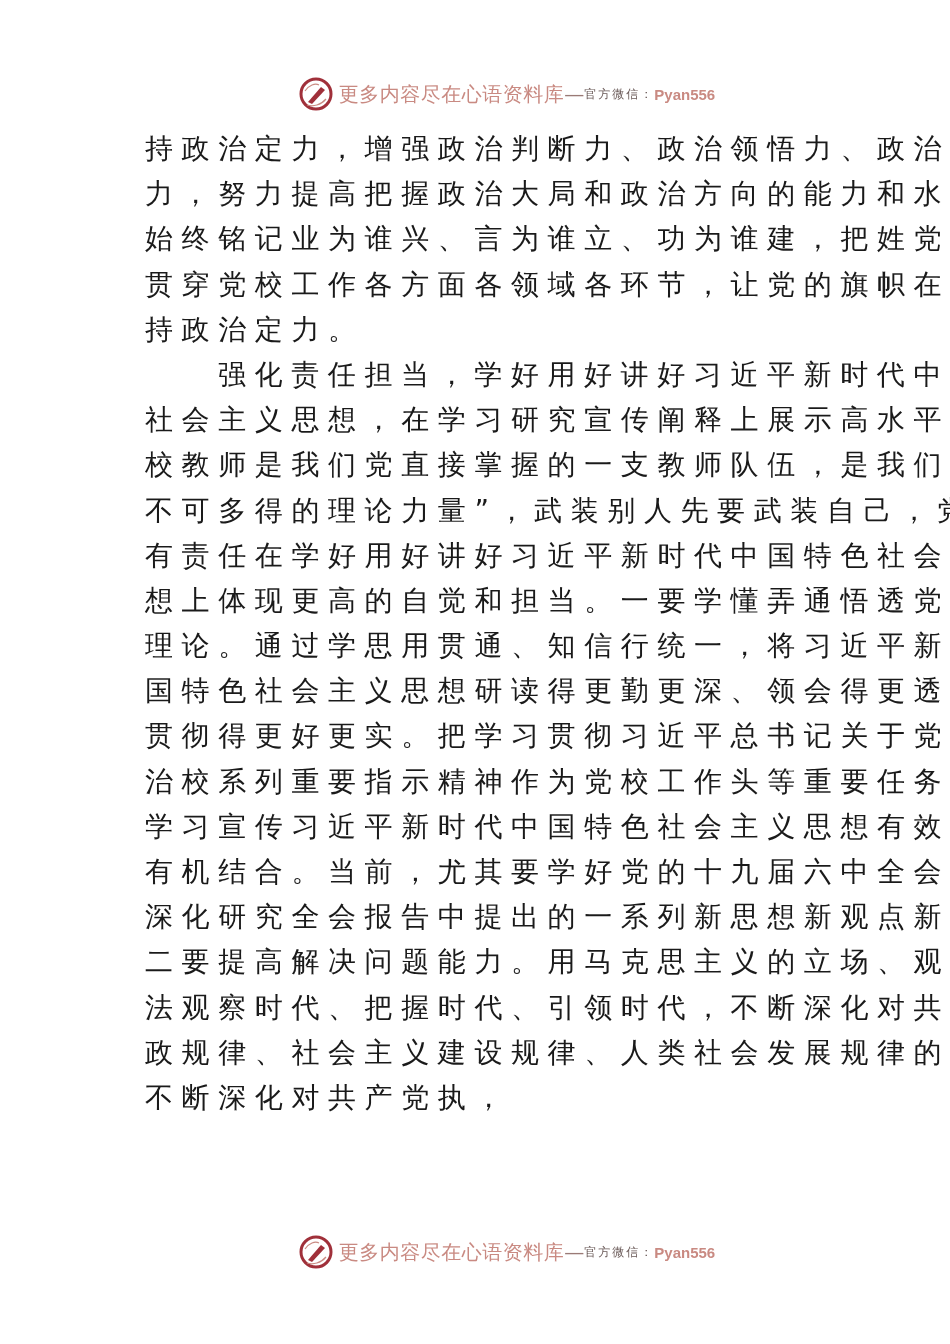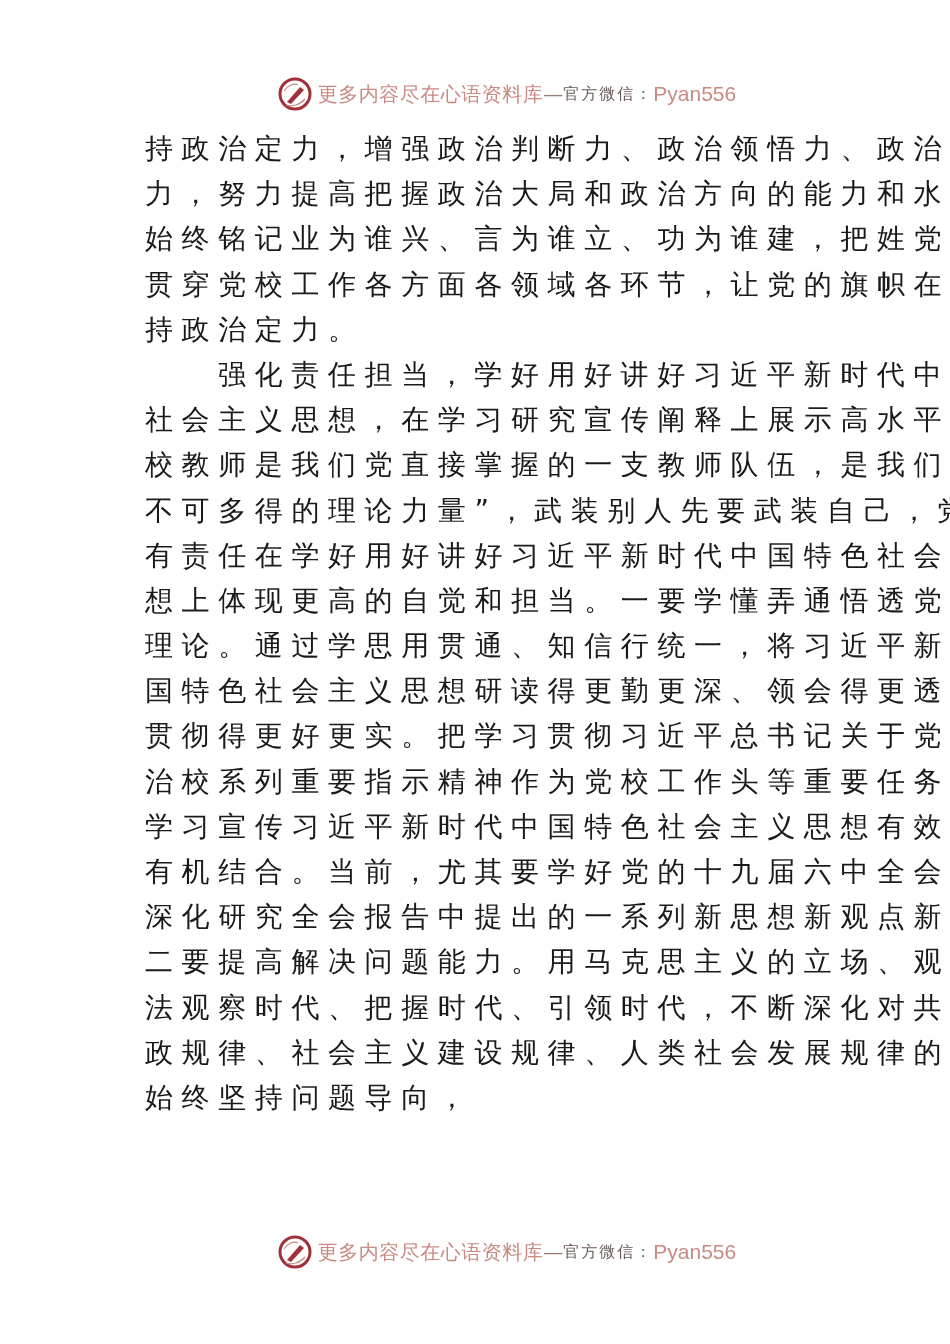--- a/index.html
+++ b/index.html
@@ -37,28 +37,29 @@
       font-size: 20px;
       letter-spacing: 0.5px;
       font-family: "DejaVu Serif", serif;
     }
     .banner .dash {
       color: #9a7a76;
       font-size: 20px;
     }
     .banner .official {
       color: #6a5a58;
-      font-size: 16px;
+      font-size: 12px;
       letter-spacing: 2px;
       font-family: "DejaVu Serif", serif;
     }
     .banner .wechat {
       color: #c98a82;
-      font-size: 21px;
+      font-size: 15px;
       font-family: "Liberation Sans", sans-serif;
+      font-weight: bold;
     }
     .content {
       position: absolute;
       top: 126px;
       left: 145px;
       width: 665px;
     }
     .line {
       height: 45.2px;
       line-height: 45.2px;
@@ -105,21 +106,21 @@
     <div class="line">理论。通过学思用贯通、知信行统一，将习近平新时代中</div>
     <div class="line">国特色社会主义思想研读得更勤更深、领会得更透更准、</div>
     <div class="line">贯彻得更好更实。把学习贯彻习近平总书记关于党校办学</div>
     <div class="line">治校系列重要指示精神作为党校工作头等重要任务，并与</div>
     <div class="line">学习宣传习近平新时代中国特色社会主义思想有效贯通、</div>
     <div class="line">有机结合。当前，尤其要学好党的十九届六中全会精神，</div>
     <div class="line">深化研究全会报告中提出的一系列新思想新观点新论断。</div>
     <div class="line">二要提高解决问题能力。用马克思主义的立场、观点、方</div>
     <div class="line">法观察时代、把握时代、引领时代，不断深化对共产党执</div>
     <div class="line">政规律、社会主义建设规律、人类社会发展规律的认识。</div>
-    <div class="line">始终坚持问题导向，</div>
+    <div class="line">不断深化对共产党执，</div>
   </div>
 </div>
 
 <div class="banner bottom">
   <svg class="logo" viewBox="0 0 34 34">
     <circle cx="17" cy="17" r="15" fill="none" stroke="#a0303a" stroke-width="3"></circle>
     <path d="M9 25 L22 10 L26 13 L13 27 Z" fill="#a0303a"></path>
     <path d="M6 14 C10 8, 16 6, 20 8" fill="none" stroke="#c98a82" stroke-width="1.2"></path>
     <path d="M8 28 C14 30, 22 28, 27 22" fill="none" stroke="#c98a82" stroke-width="1.2"></path>
   </svg>

